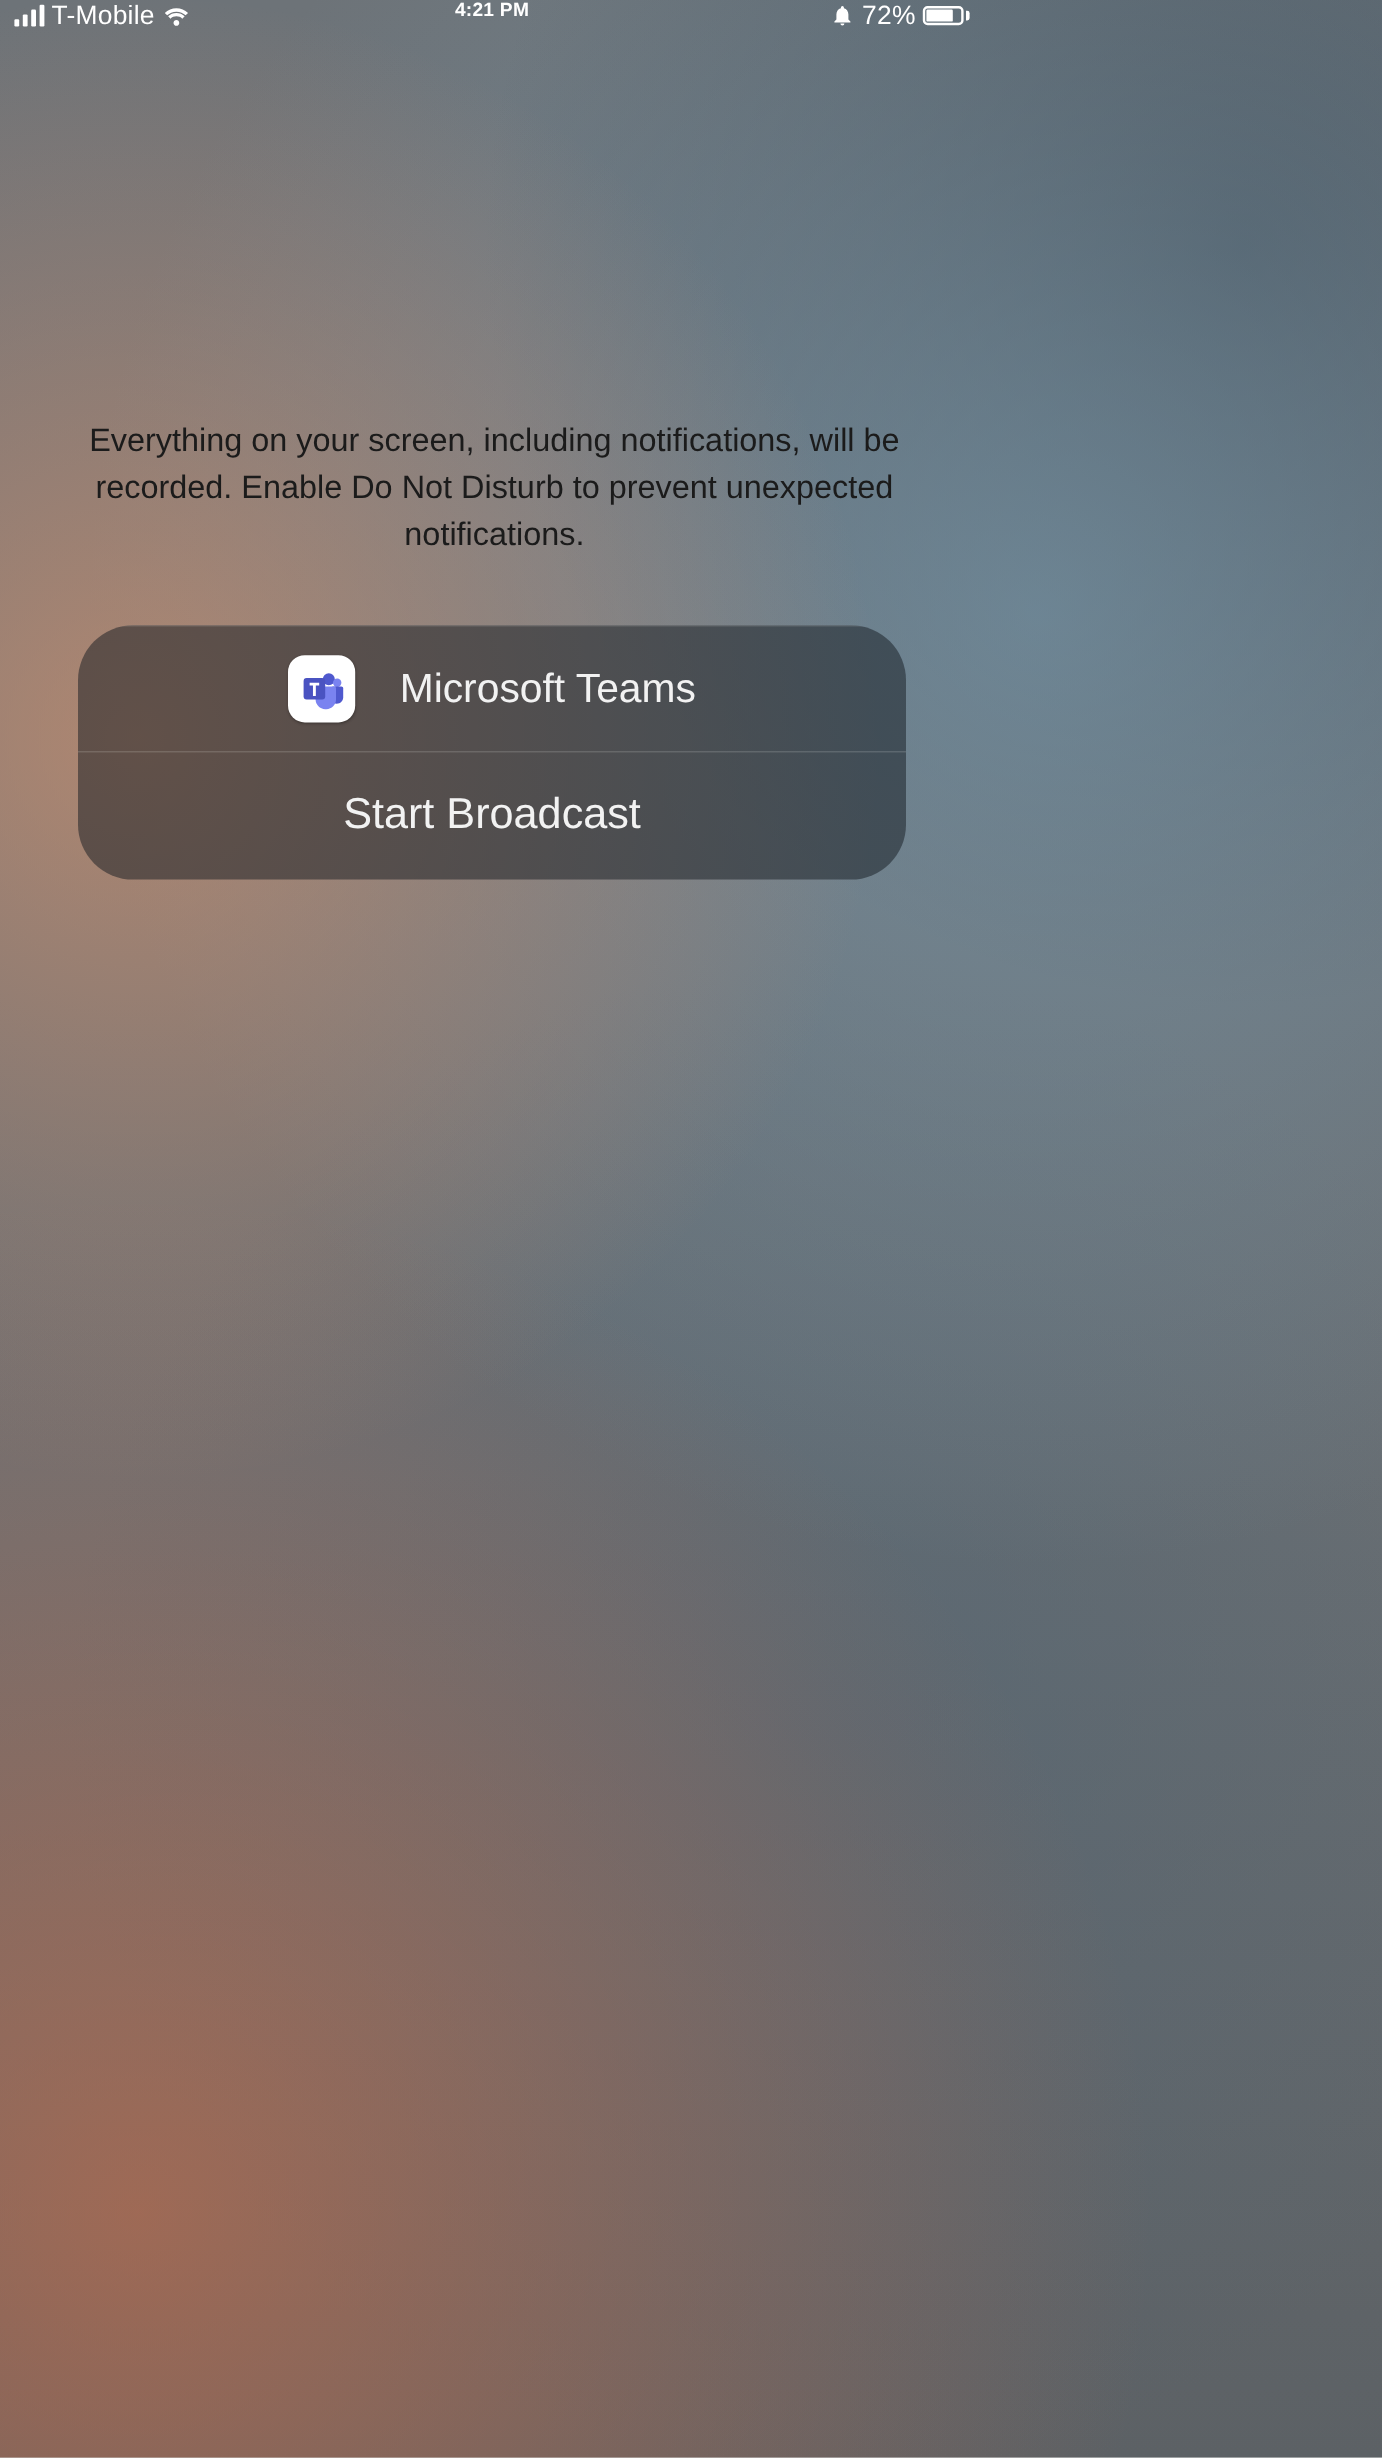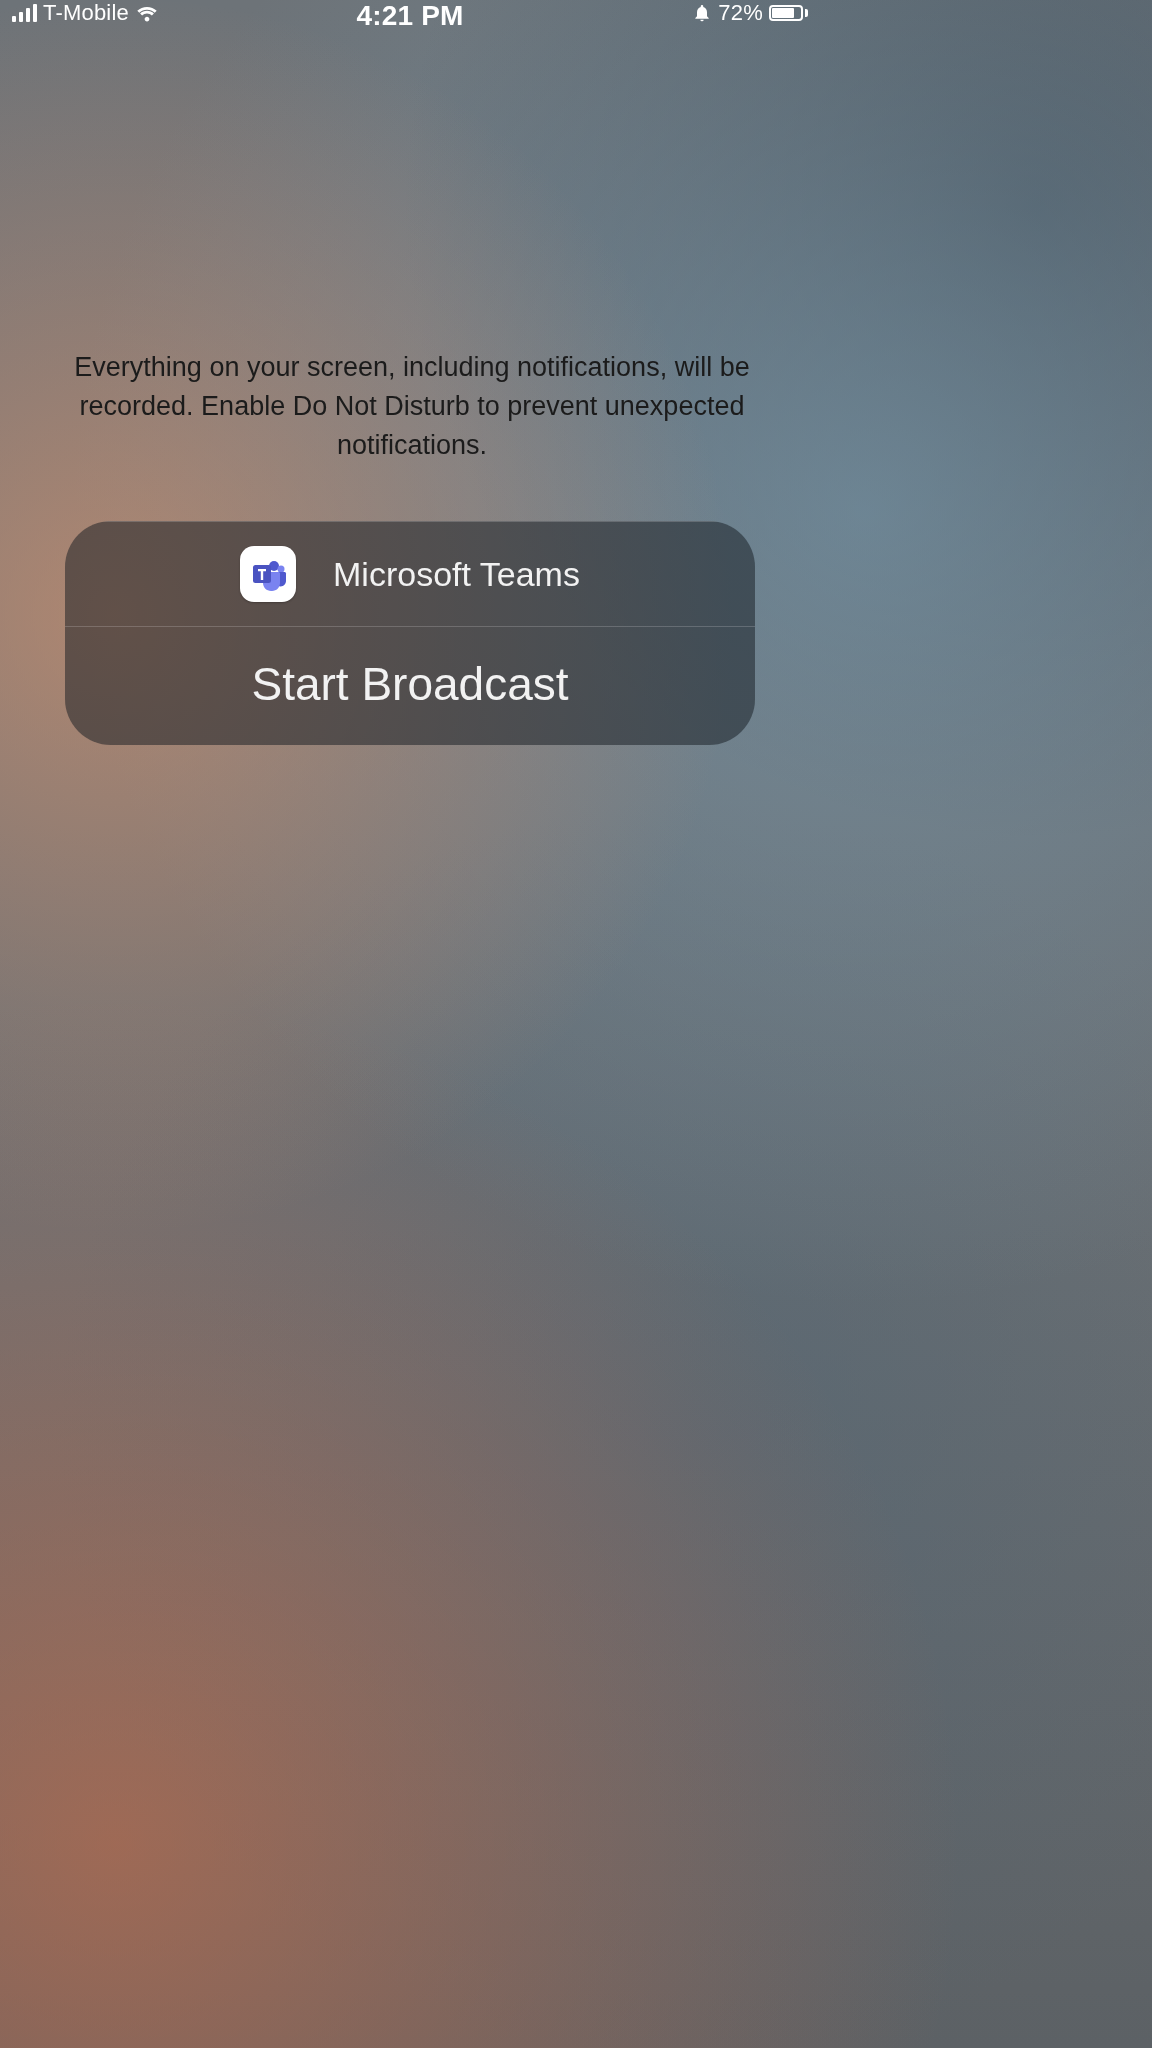--- a/index.html
+++ b/index.html
@@ -36,21 +36,21 @@
   }
   .sb-left { display: flex; align-items: center; gap: 6px; }
   .signal-bars { display: flex; align-items: flex-end; gap: 3px; height: 18px; }
   .signal-bars span { width: 4px; background:#fff; border-radius:1px; }
   .signal-bars span:nth-child(1){height:6px}
   .signal-bars span:nth-child(2){height:10px}
   .signal-bars span:nth-child(3){height:14px}
   .signal-bars span:nth-child(4){height:18px}
   .carrier { font-size: 22px; }
   .wifi-icon svg { display:block; }
-  .sb-center { position:absolute; left:50%; transform:translateX(-50%); font-weight:600; font-size:28px;}
+  .sb-center { position:absolute; left:50%; transform:translateX(-50%); font-weight:600; font-size:16px;}
   .sb-right { display:flex; align-items:center; gap:6px; }
   .alarm-icon svg{display:block}
   .battery { display:flex; align-items:center; gap:2px;}
   .battery-body{
     width:34px;height:16px;border:2px solid #fff;border-radius:4px;position:relative;
   }
   .battery-fill{
     position:absolute;left:1px;top:1px;bottom:1px;width:72%;background:#fff;border-radius:1px;
   }
   .battery-cap{width:3px;height:8px;background:#fff;border-radius:0 2px 2px 0;}
@@ -103,21 +103,21 @@
     width:56px;height:56px;border-radius:14px;background:#fff;
     display:flex;align-items:center;justify-content:center;position:relative;
     box-shadow:0 1px 2px rgba(0,0,0,0.25);
   }
   .teams-svg{display:block}
   .app-name{font-size:34px;font-weight:400;color:#f2f2f2;}
   .start-row{
     display:flex;align-items:center;justify-content:center;
     padding:30px 0 34px 0;
   }
-  .start-label{font-size:46px;font-weight:400;color:#f2f2f2;}
+  .start-label{font-size:36px;font-weight:400;color:#f2f2f2;}
 </style>
 </head>
 <body>
 
 <div class="status-bar">
   <div class="sb-left">
     <div class="signal-bars">
       <span></span>
         <span></span>
         <span></span>

